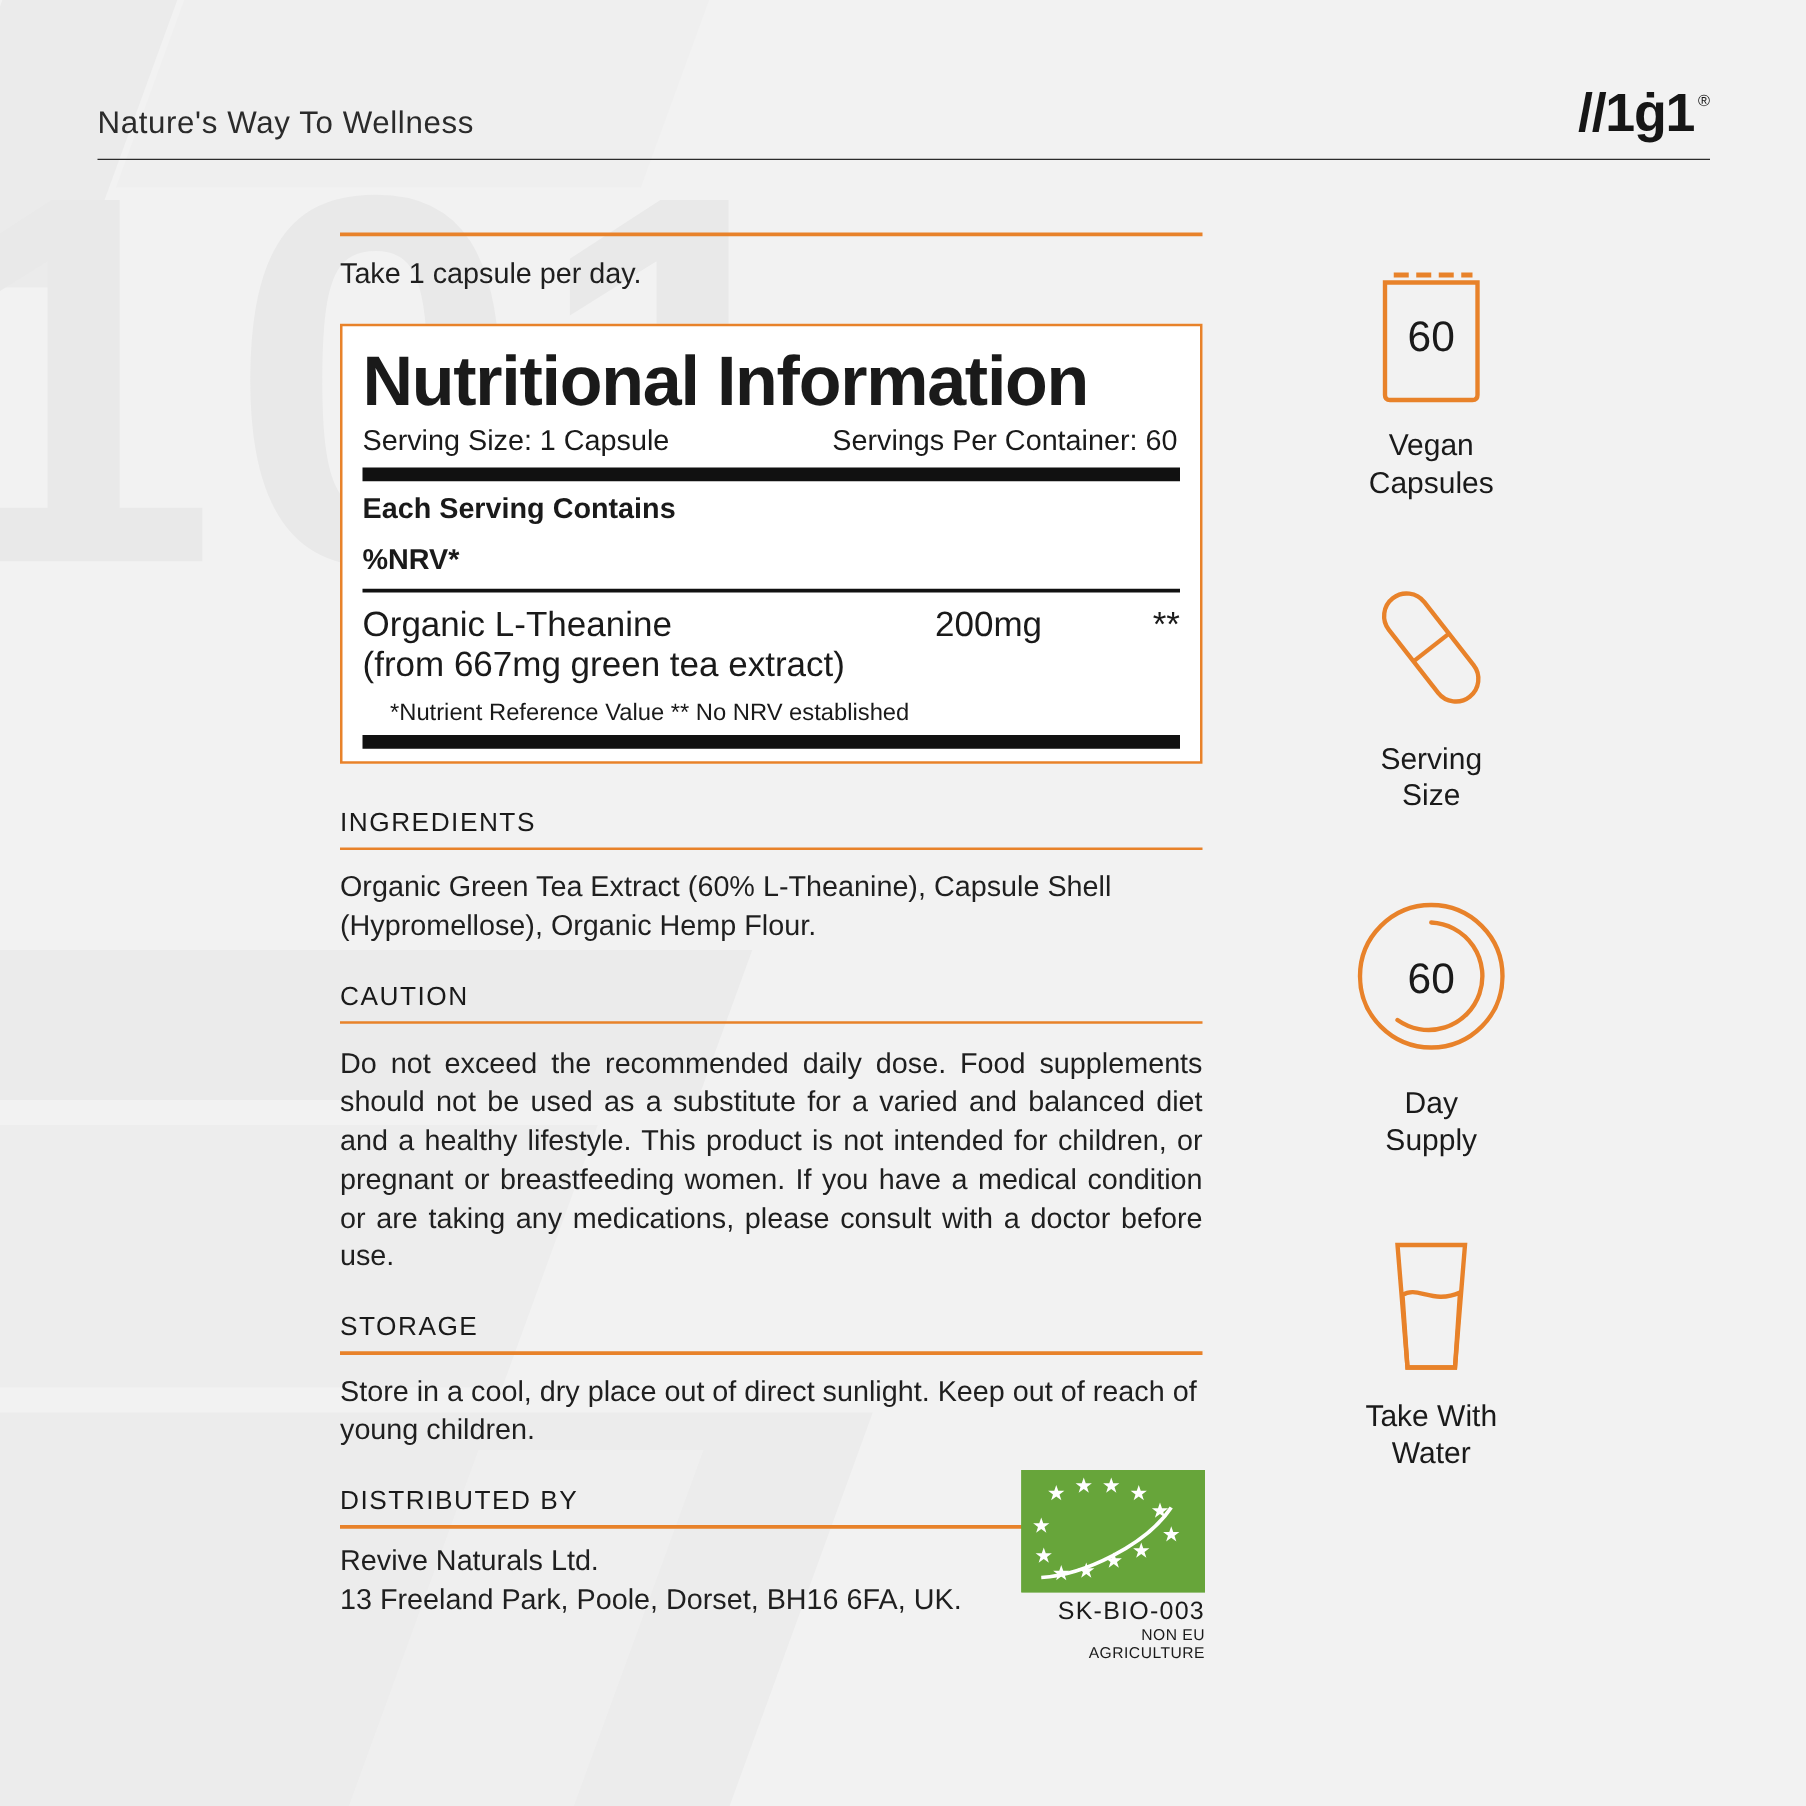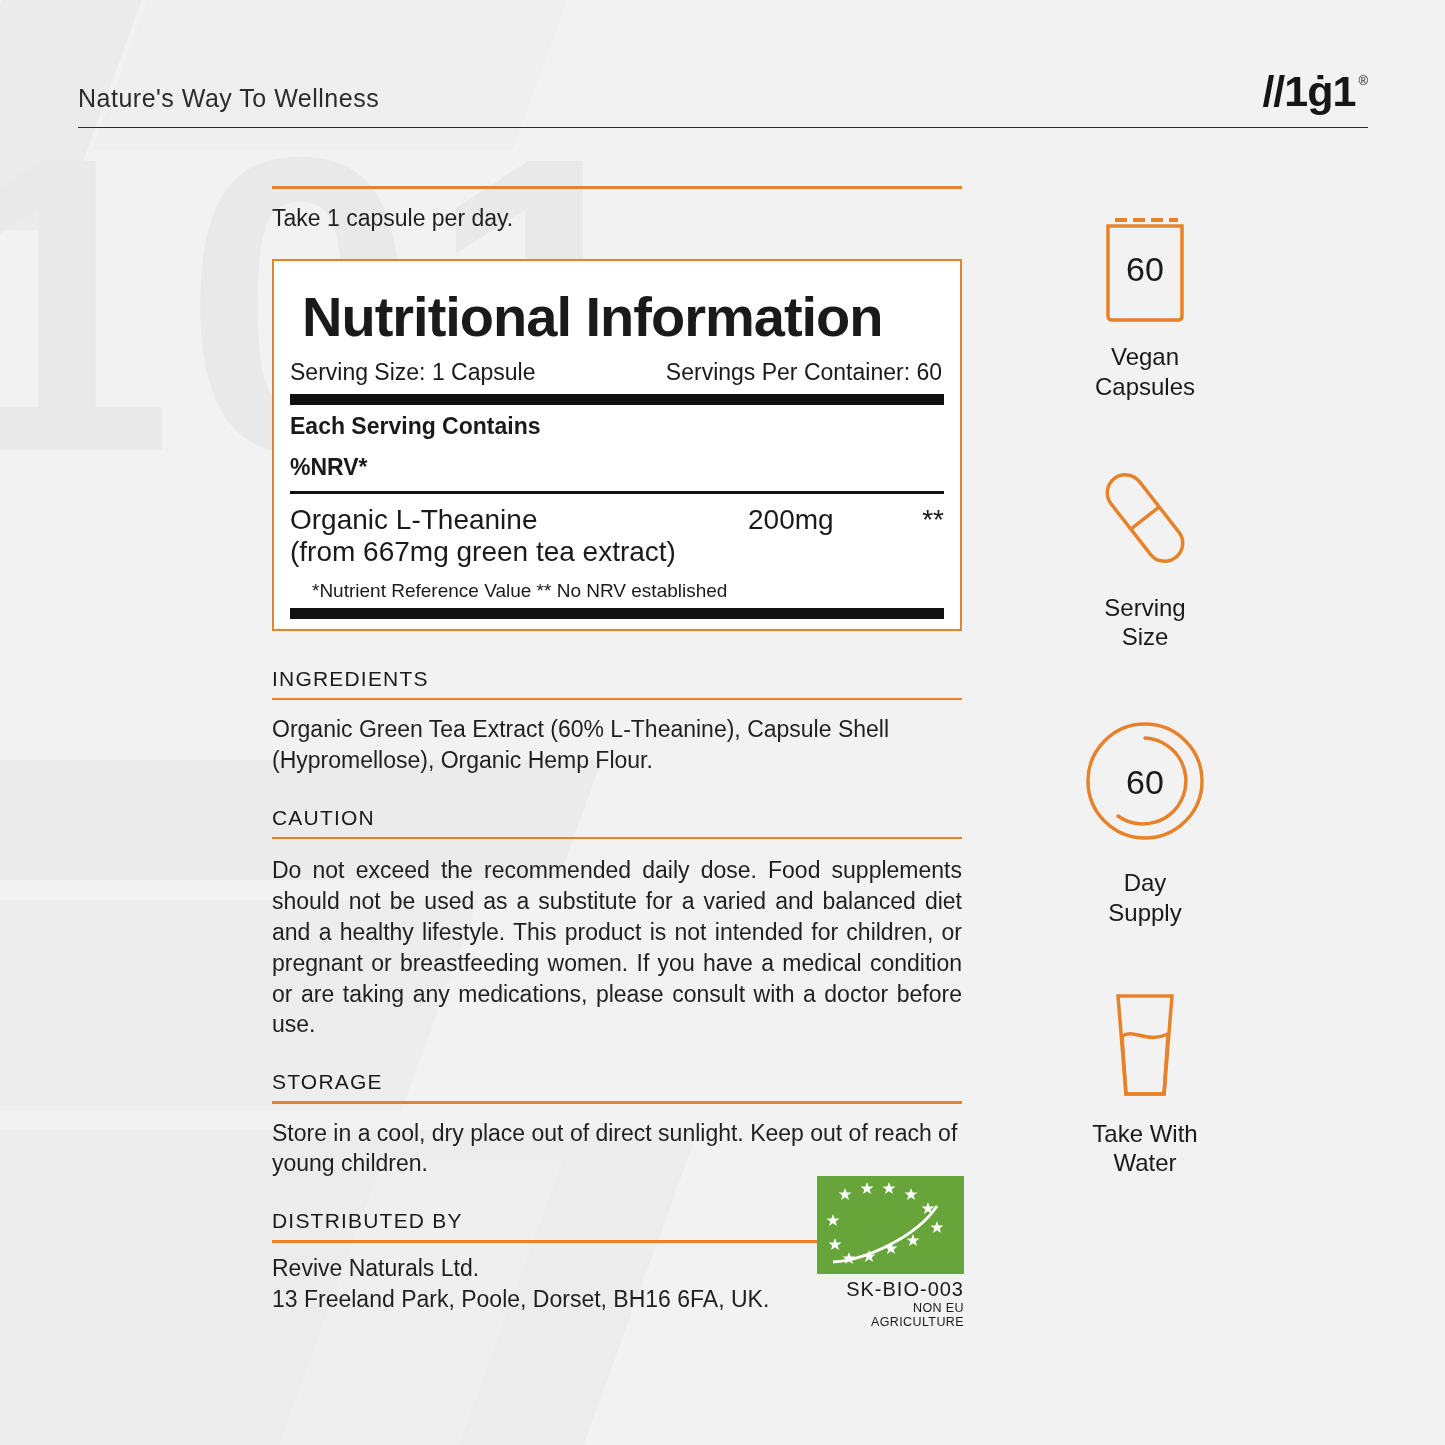--- a/index.html
+++ b/index.html
@@ -113,21 +113,21 @@
 
   
   .nutri {
     border: 2.5px solid #e8822a;
     background: #ffffff;
     margin-top: 26px;
     padding: 14px 16px 10px 16px;
     box-sizing: border-box;
   }
   .nutri h1 {
-    margin: 12px;
+    margin: 0;
     font-size: 56px;
     font-weight: 700;
     letter-spacing: -1px;
     line-height: 1.06;
   }
   .nutri-serv {
     display: flex;
     justify-content: space-between;
     font-size: 23px;
     margin-top: 4px;

